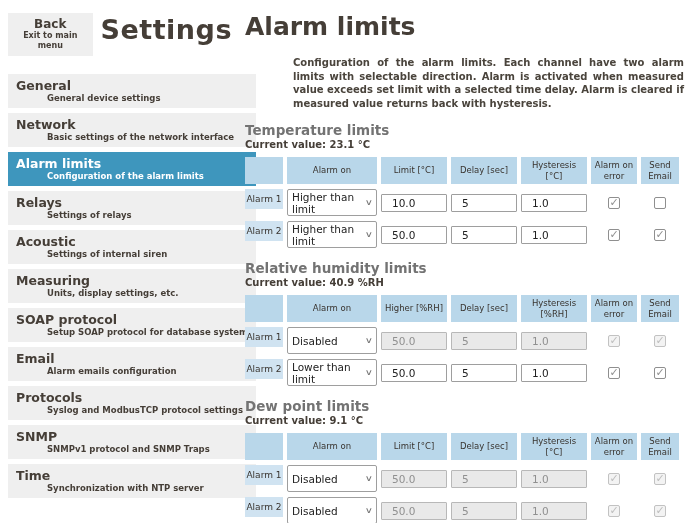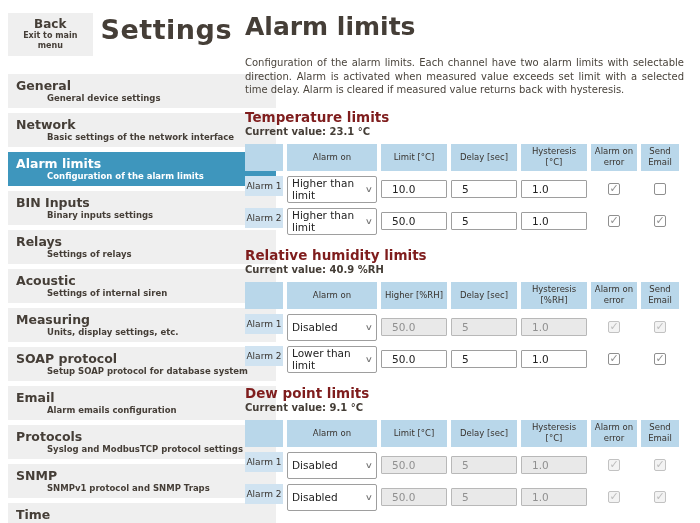--- a/index.html
+++ b/index.html
@@ -18,36 +18,36 @@
   .left-header { display: flex; align-items: flex-start; margin-bottom: 18px; }
   .back-btn {
     width: 90px; background: #efefef; padding: 4px 8px 5px; cursor: pointer; text-align: center;
   }
   .back-title { font-size: 12px; font-weight: bold; line-height: 14px; }
   .back-sub { font-size: 8px; font-weight: bold; line-height: 10px; }
   .settings-title {
     font-size: 27px; font-weight: bold; margin: 1px 0 0 8px; letter-spacing: 0.5px;
   }
   .nav-item {
-    width: 268px; background: #efefef; padding: 4px 8px 5px;
+    width: 248px; background: #efefef; padding: 4px 8px 5px;
     margin-bottom: 5px; cursor: pointer; min-height: 33px;
   }
   .nav-item .nav-title { font-size: 12.5px; font-weight: bold; line-height: 15px; }
   .nav-item .nav-sub { font-size: 8.5px; font-weight: bold; line-height: 10px; padding-left: 31px; }
   .nav-item.active { background: #3e96bd; color: #ffffff; }
 
   
   .main-col { flex: 1; padding: 0 16px 0 8px; }
   .page-title { font-size: 25px; font-weight: bold; margin: 12px 0 0 0; }
   .description {
-    font-size: 10px; font-weight: normal; line-height: 1.35;
-    text-align: justify; color: #4a443c; margin-top: 15px;
+    font-size: 10px; font-weight: bold; line-height: 1.35;
+    text-align: justify; color: #4a443c; margin-top: 15px; margin-left: 48px;
   }
   .section { margin-top: 13px; }
-  .section-title { font-size: 13.5px; font-weight: bold; color: #7f1d1d; line-height: 14px; }
+  .section-title { font-size: 13.5px; font-weight: bold; color: #737373; line-height: 14px; }
   .current-value { font-size: 10px; font-weight: bold; margin-top: 2px; }
 
   .limits-table {
     display: grid;
     grid-template-columns: 38px 90px 66px 66px 66px 46px 38px;
     gap: 5px 4px;
     margin-top: 7px;
   }
   .th {
     background: #b9d7ea; color: #38332e;
@@ -115,24 +115,20 @@
       <div class="nav-title">General</div>
       <div class="nav-sub">General device settings</div>
     </div>
     <div class="nav-item">
       <div class="nav-title">Network</div>
       <div class="nav-sub">Basic settings of the network interface</div>
     </div>
     <div class="nav-item active">
       <div class="nav-title">Alarm limits</div>
       <div class="nav-sub">Configuration of the alarm limits</div>
-    </div>
-    <div class="nav-item">
-      <div class="nav-title">BIN Inputs</div>
-      <div class="nav-sub">Binary inputs settings</div>
     </div>
     <div class="nav-item">
       <div class="nav-title">Relays</div>
       <div class="nav-sub">Settings of relays</div>
     </div>
     <div class="nav-item">
       <div class="nav-title">Acoustic</div>
       <div class="nav-sub">Settings of internal siren</div>
     </div>
     <div class="nav-item">

